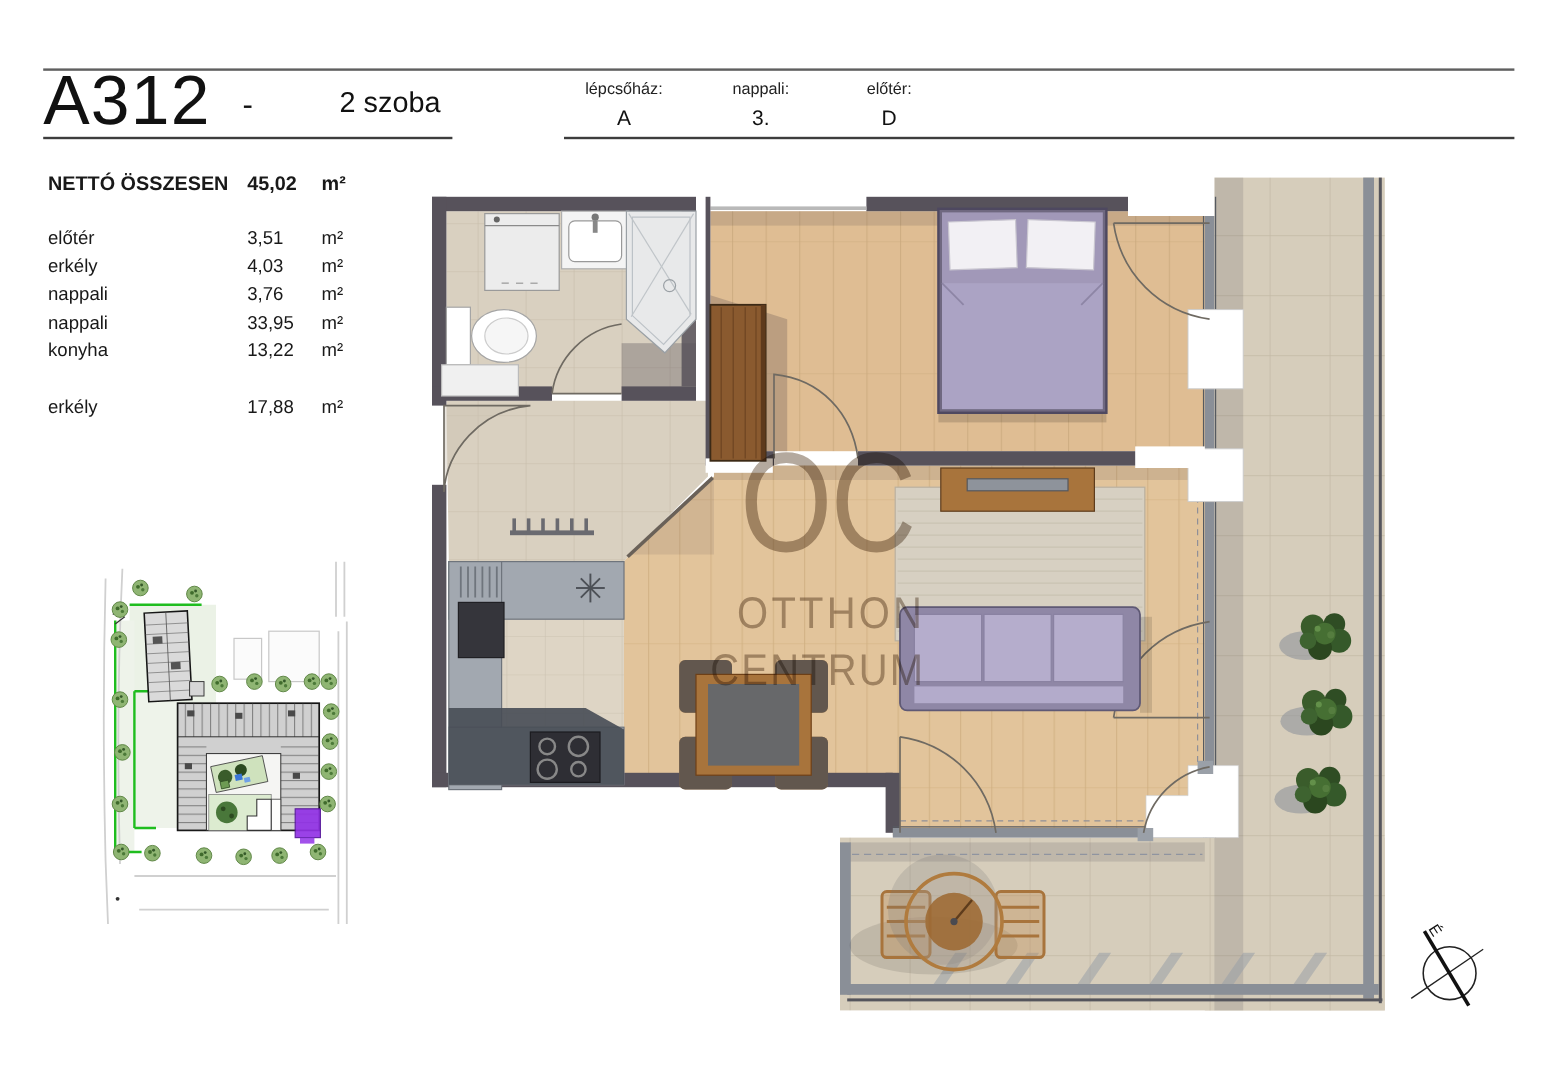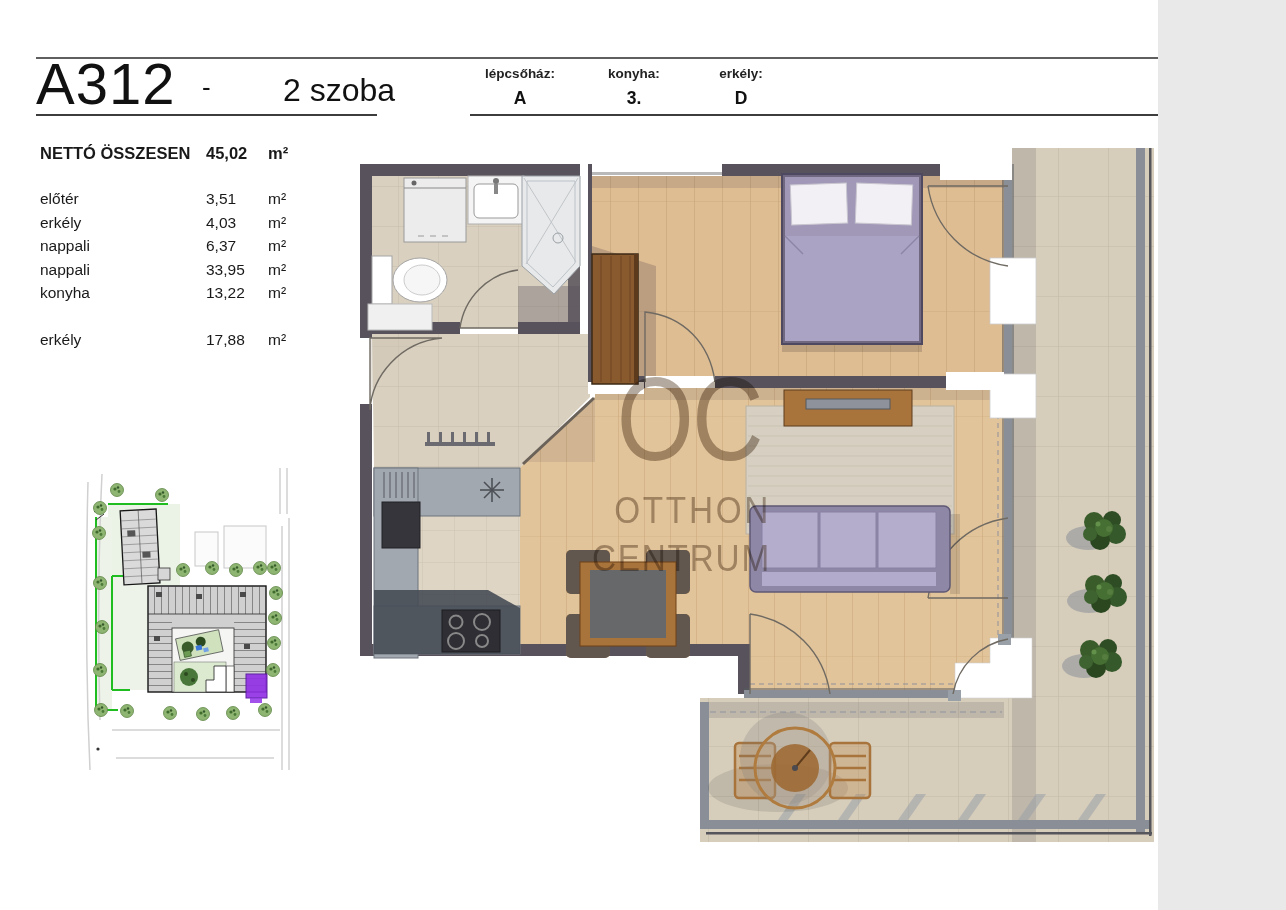--- a/index.html
+++ b/index.html
@@ -3,30 +3,30 @@
 <meta charset="utf-8">
 <style>
   :root{
     --accent-purple:#9232e6; --boundary-green:#1fbd1f; --watermark-brown:#6f5a44;
     --wood-floor:#e2c49b; --bedroom-floor:#dfbd93; --tile-floor:#d9d0c0;
     --balcony-tile:#d6cdbb; --wall-dark:#57525b; --sofa-lavender:#b3abcb;
     --bed-lavender:#aba3c4; --counter-gray:#a2a8b0; --rail-gray:#8a8f97;
     --plant-green:#3a5c2b; --furniture-wood:#a8743c;
   }
   html,body{margin:0;padding:0;background:#e9e9e9;}
-  .canvas{position:relative;width:1158px;height:910px;background:#ffffff;overflow:hidden;
+  .canvas{position:relative;width:1286px;height:910px;background:#ffffff;overflow:hidden;
           font-family:"Liberation Sans",sans-serif;color:#1a1a1a;}
   
   .hdr-line-top{position:absolute;left:36px;top:57px;width:1226px;height:2px;background:#5f5f5f;}
   .hdr-line-left{position:absolute;left:36px;top:114px;width:341px;height:2px;background:#3d3d3d;}
   .hdr-line-right{position:absolute;left:470px;top:114px;width:792px;height:2px;background:#3d3d3d;}
   .title-code{position:absolute;left:36px;top:58px;font-size:58px;line-height:52px;letter-spacing:1px;color:#111;}
   .title-sep{position:absolute;left:202px;top:72px;font-size:26px;color:#111;}
-  .title-type{position:absolute;left:283px;top:72px;font-size:32px;color:#111;}
-  .hdr-field{position:absolute;top:66px;width:122px;text-align:center;font-weight:bold;}
+  .title-type{position:absolute;left:283px;top:72px;font-size:24px;color:#111;}
+  .hdr-field{position:absolute;top:66px;width:122px;text-align:center;}
   .hdr-field .lab{font-size:13.5px;color:#222;}
   .hdr-field .val{font-size:17.5px;color:#111;margin-top:7px;}
   .hf0{left:459px;} .hf1{left:573px;} .hf2{left:680px;}
   
   .area-table{position:absolute;left:40px;top:140px;width:268px;font-size:15.5px;color:#191919;}
   .arow{display:flex;height:23.5px;line-height:23.5px;}
   .arow .name{flex:1;text-align:left;}
   .arow .val{width:62px;text-align:left;}
   .arow .unit{width:40px;text-align:left;}
   .arow.total{font-weight:bold;font-size:16.5px;height:26px;line-height:26px;}
@@ -53,25 +53,25 @@
   <div class="title-sep">-</div>
   <div class="title-type">2 szoba</div>
   <div class="hdr-line-left"></div>
   <div class="hdr-line-right"></div>
 
   <div class="hdr-field hf0">
     <div class="lab">lépcsőház:</div>
     <div class="val">A</div>
   </div>
   <div class="hdr-field hf1">
-    <div class="lab">konyha:</div>
+    <div class="lab">nappali:</div>
     <div class="val">3.</div>
   </div>
   <div class="hdr-field hf2">
-    <div class="lab">erkély:</div>
+    <div class="lab">előtér:</div>
     <div class="val">D</div>
   </div>
 
   <div class="area-table">
     <div class="arow total">
       <span class="name">NETTÓ ÖSSZESEN</span>
       <span class="val">45,02</span>
       <span class="unit">m²</span>
     </div>
     <div class="gap-a"></div>
@@ -80,21 +80,21 @@
       <span class="val">3,51</span>
       <span class="unit">m²</span>
     </div>
     <div class="arow">
       <span class="name">erkély</span>
       <span class="val">4,03</span>
       <span class="unit">m²</span>
     </div>
     <div class="arow">
       <span class="name">nappali</span>
-      <span class="val">6,37</span>
+      <span class="val">3,76</span>
       <span class="unit">m²</span>
     </div>
     <div class="arow">
       <span class="name">nappali</span>
       <span class="val">33,95</span>
       <span class="unit">m²</span>
     </div>
     <div class="arow">
       <span class="name">konyha</span>
       <span class="val">13,22</span>

